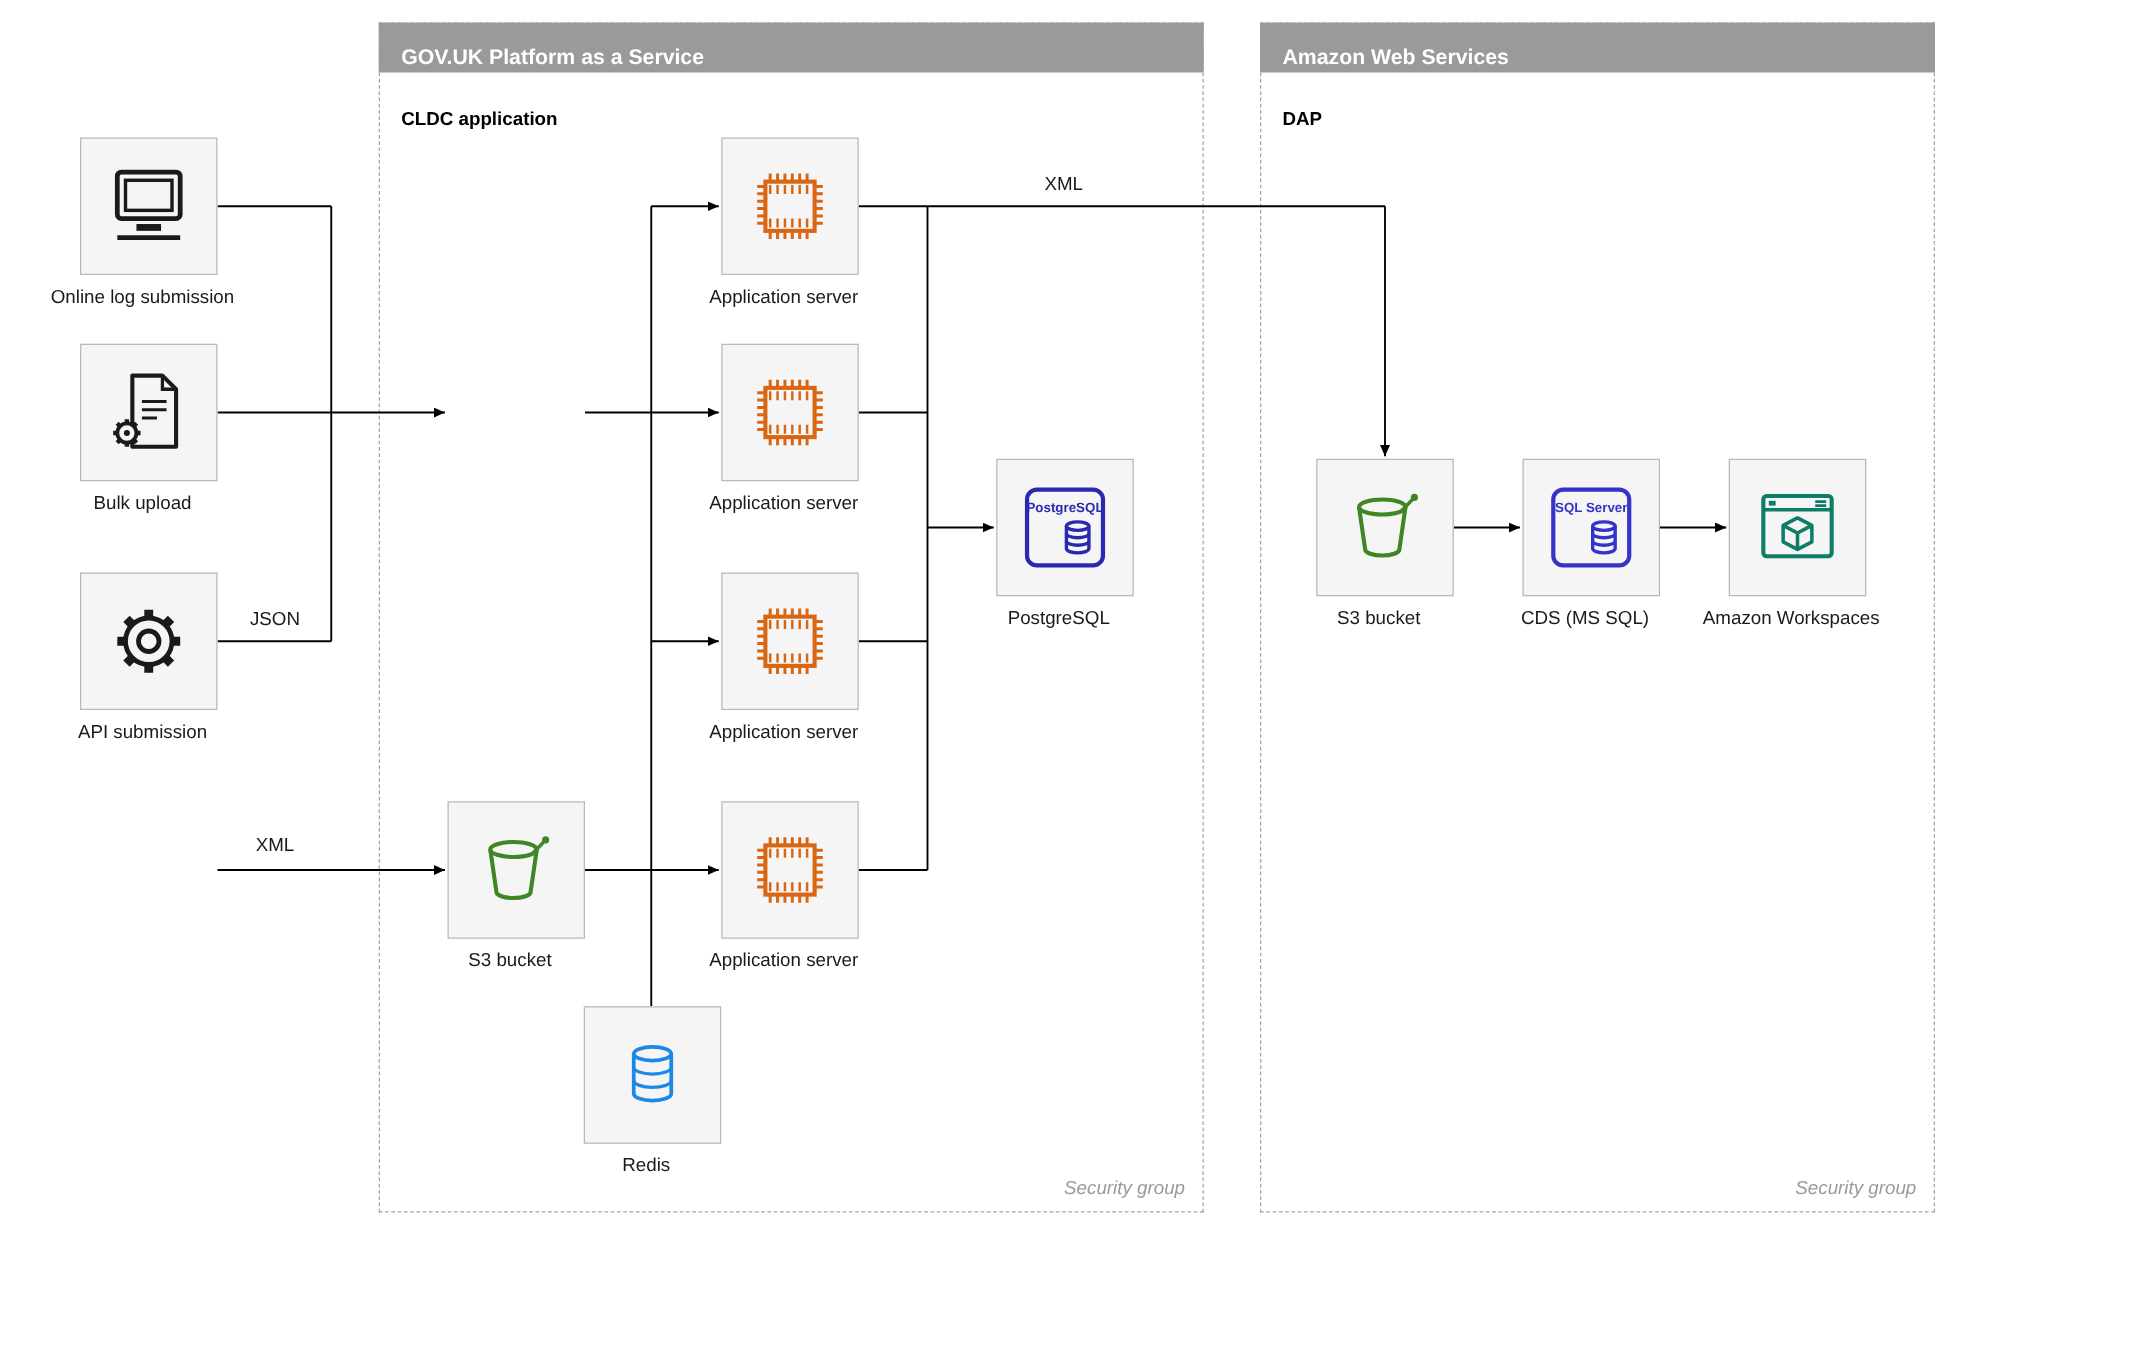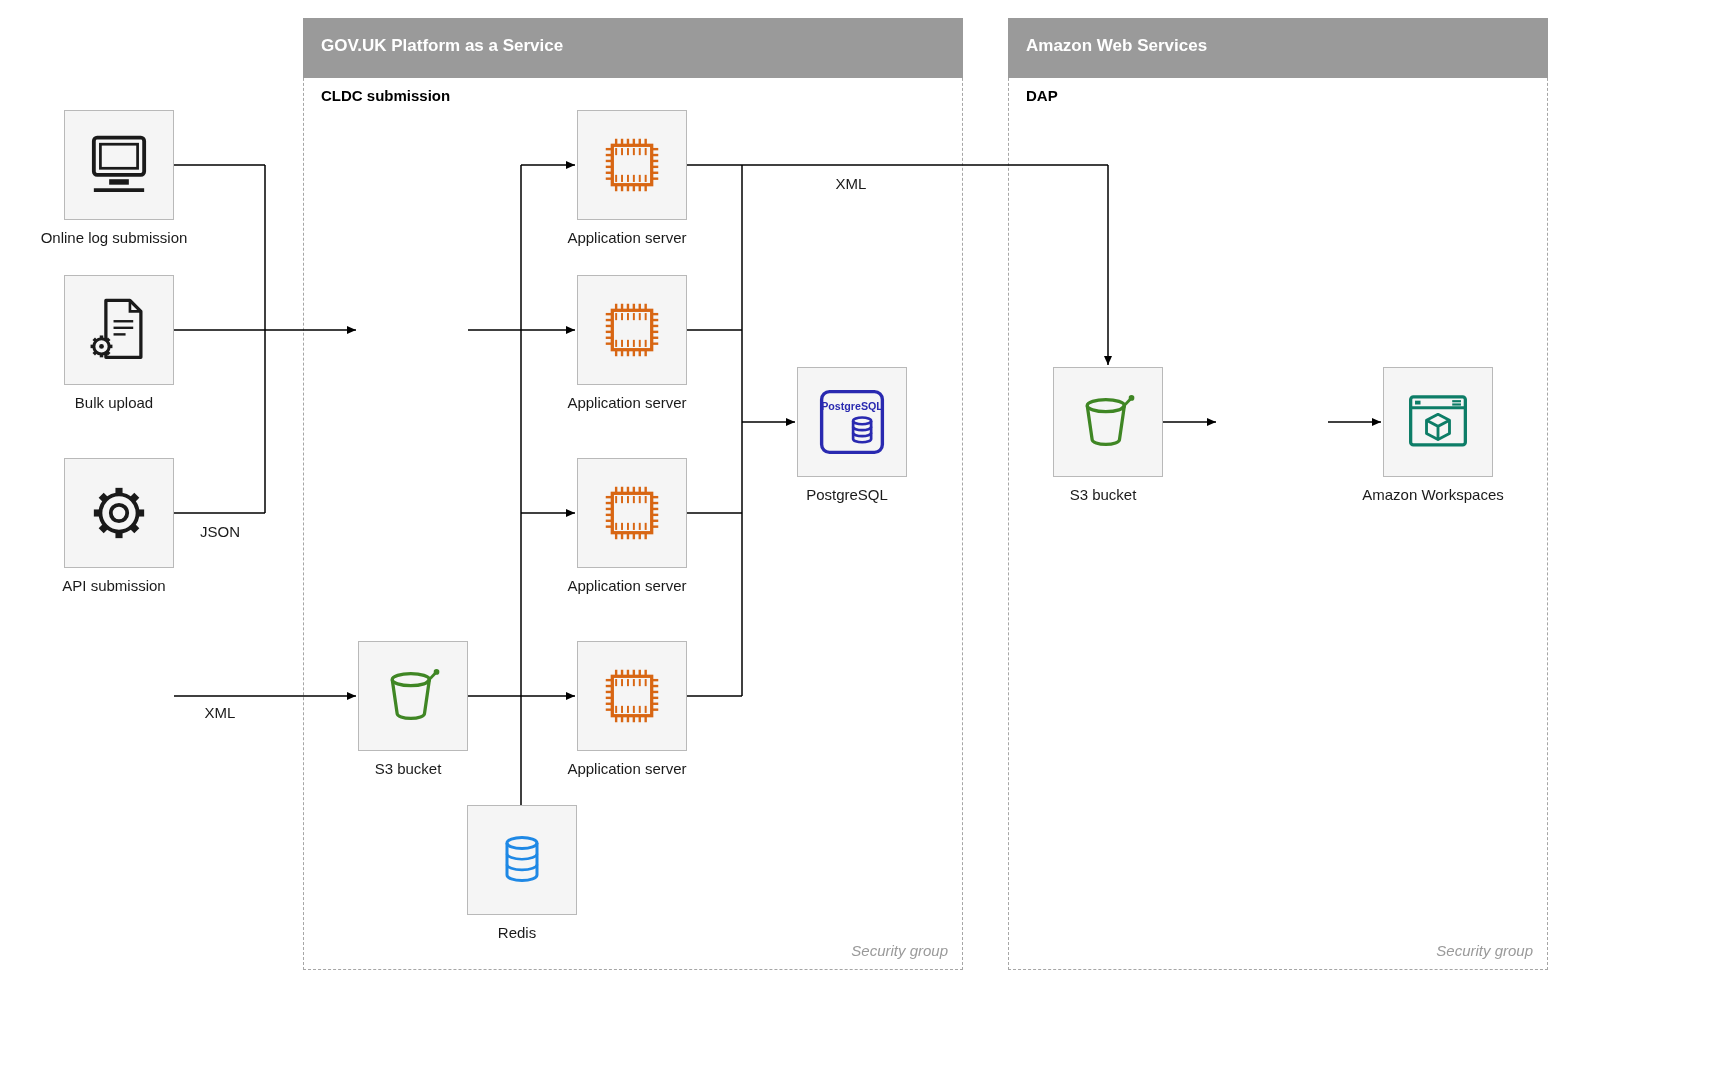--- a/index.html
+++ b/index.html
@@ -3,42 +3,42 @@
 <meta charset="utf-8">
 <style>
   html,body{margin:0;padding:0;background:#fff;}
   .canvas{
     position:relative;width:1712px;height:1082px;background:#fff;
     font-family:"Liberation Sans",sans-serif;color:#1a1a1a;overflow:hidden;
   }
   
   .container-box{position:absolute;border:1.5px dashed var(--container-border,#a6a6a6);box-sizing:border-box;z-index:1;}
   .container-header{
-    position:absolute;top:-1px;left:-1px;right:-1px;height:60px;
+    position:absolute;top:-1px;left:-1px;right:-1px;height:40px;
     background:var(--container-header-bg,#9a9a9a);color:var(--container-header-text,#fff);
     font-size:17px;font-weight:bold;line-height:55px;padding-left:18px;
   }
   .container-sublabel{position:absolute;top:68px;left:17px;font-size:15px;font-weight:bold;color:#000;}
   .container-footer{position:absolute;bottom:10px;right:14px;font-size:15px;color:var(--muted-text,#9a9a9a);font-style:italic;}
   
   .edges{position:absolute;left:0;top:0;z-index:2;pointer-events:none;}
   .edges line{stroke:var(--line,#000);stroke-width:1.5;}
   .edges marker path{fill:var(--line,#000);}
   
   .node{position:absolute;width:100px;z-index:3;}
   .node-box{
     width:110px;height:110px;box-sizing:border-box;
     background:var(--node-bg,#f5f5f5);border:1px solid var(--node-border,#b9b9b9);
     display:flex;align-items:center;justify-content:center;
   }
   .node-label{
     position:absolute;top:119px;left:50%;transform:translateX(-50%);
     width:max-content;white-space:nowrap;font-size:15px;color:#1a1a1a;text-align:center;
   }
-  .edge-label{position:absolute;transform:translateX(-50%);font-size:15px;color:#1a1a1a;background:#fff;padding:0 2px;z-index:4;margin-top:36px;}
+  .edge-label{position:absolute;transform:translateX(-50%);font-size:15px;color:#1a1a1a;background:#fff;padding:0 2px;z-index:4;}
   
   .c-dark{color:var(--dark-icon,#1a1a1a);}
   .c-orange{color:var(--orange,#d86613);}
   .c-purple{color:var(--purple,#4d27aa);}
   .c-green{color:var(--green,#3f8624);}
   .c-lblue{color:var(--light-blue,#1e88e5);}
   .c-navy{color:var(--navy,#2929b0);}
   .c-sql{color:var(--sql-blue,#3434c8);}
   .c-teal{color:var(--teal,#0d7d67);}
   
@@ -49,21 +49,21 @@
 </style>
 </head>
 <body>
 
 <div class="canvas">
 
   <div class="container-box" style="left:303px;top:18px;width:660px;height:952px">
     <div class="container-header">
       <span>GOV.UK Platform as a Service</span>
     </div>
-    <div class="container-sublabel">CLDC submission</div>
+    <div class="container-sublabel">CLDC application</div>
     <div class="container-footer">Security group</div>
   </div>
 
   <div class="container-box" style="left:1008px;top:18px;width:540px;height:952px">
     <div class="container-header">
       <span>Amazon Web Services</span>
     </div>
     <div class="container-sublabel">DAP</div>
     <div class="container-footer">Security group</div>
   </div>
@@ -399,20 +399,33 @@
       <svg class="c-green" viewBox="0 0 64 64" width="70" height="70">
         <path class="st" stroke-width="3" d="M13 17 L17.5 48 a12.5 4.5 0 0 0 25 0 L47 17"></path>
         <ellipse class="st" cx="30" cy="17" rx="17" ry="5.5" stroke-width="3"></ellipse>
         <line class="st" x1="44" y1="20" x2="53" y2="10.5" stroke-width="2.6"></line>
         <circle class="sf" cx="53.5" cy="10" r="2.6"></circle>
       </svg>
     </div>
     <div class="node-label">S3 bucket</div>
   </div>
 
+  <div class="node" style="left:1218px;top:367px">
+    <div class="node-box">
+      <svg class="c-sql" viewBox="0 0 64 64" width="72" height="72">
+        <rect class="st" x="5" y="5" width="54" height="54" rx="7" stroke-width="3"></rect>
+        <text class="icon-text" x="32" y="21" text-anchor="middle">SQL Server</text>
+        <ellipse class="st" cx="41" cy="31" rx="8" ry="3" stroke-width="2.4"></ellipse>
+        <path class="st" stroke-width="2.4" d="M33 31 v16 a8 3 0 0 0 16 0 v-16"></path>
+        <path class="st" stroke-width="2.4" d="M33 36.3 a8 3 0 0 0 16 0"></path>
+        <path class="st" stroke-width="2.4" d="M33 41.6 a8 3 0 0 0 16 0"></path>
+      </svg>
+    </div>
+    <div class="node-label">CDS (MS SQL)</div>
+  </div>
 
   <div class="node" style="left:1383px;top:367px">
     <div class="node-box">
       <svg class="c-teal" viewBox="0 0 64 64" width="70" height="70">
         <rect class="st" x="7" y="9" width="50" height="44" rx="2.5" stroke-width="3"></rect>
         <line class="st" x1="7" y1="19" x2="57" y2="19" stroke-width="2.6"></line>
         <rect class="sf" x="11" y="12.5" width="5" height="3.5"></rect>
         <line class="st" x1="45" y1="13" x2="53" y2="13" stroke-width="2"></line>
         <line class="st" x1="45" y1="16" x2="53" y2="16" stroke-width="2"></line>
         <path class="st" stroke-width="2.6" stroke-linejoin="round" d="M32 25 l10.5 5.5 v12 l-10.5 5.5 l-10.5 -5.5 v-12 z"></path>

